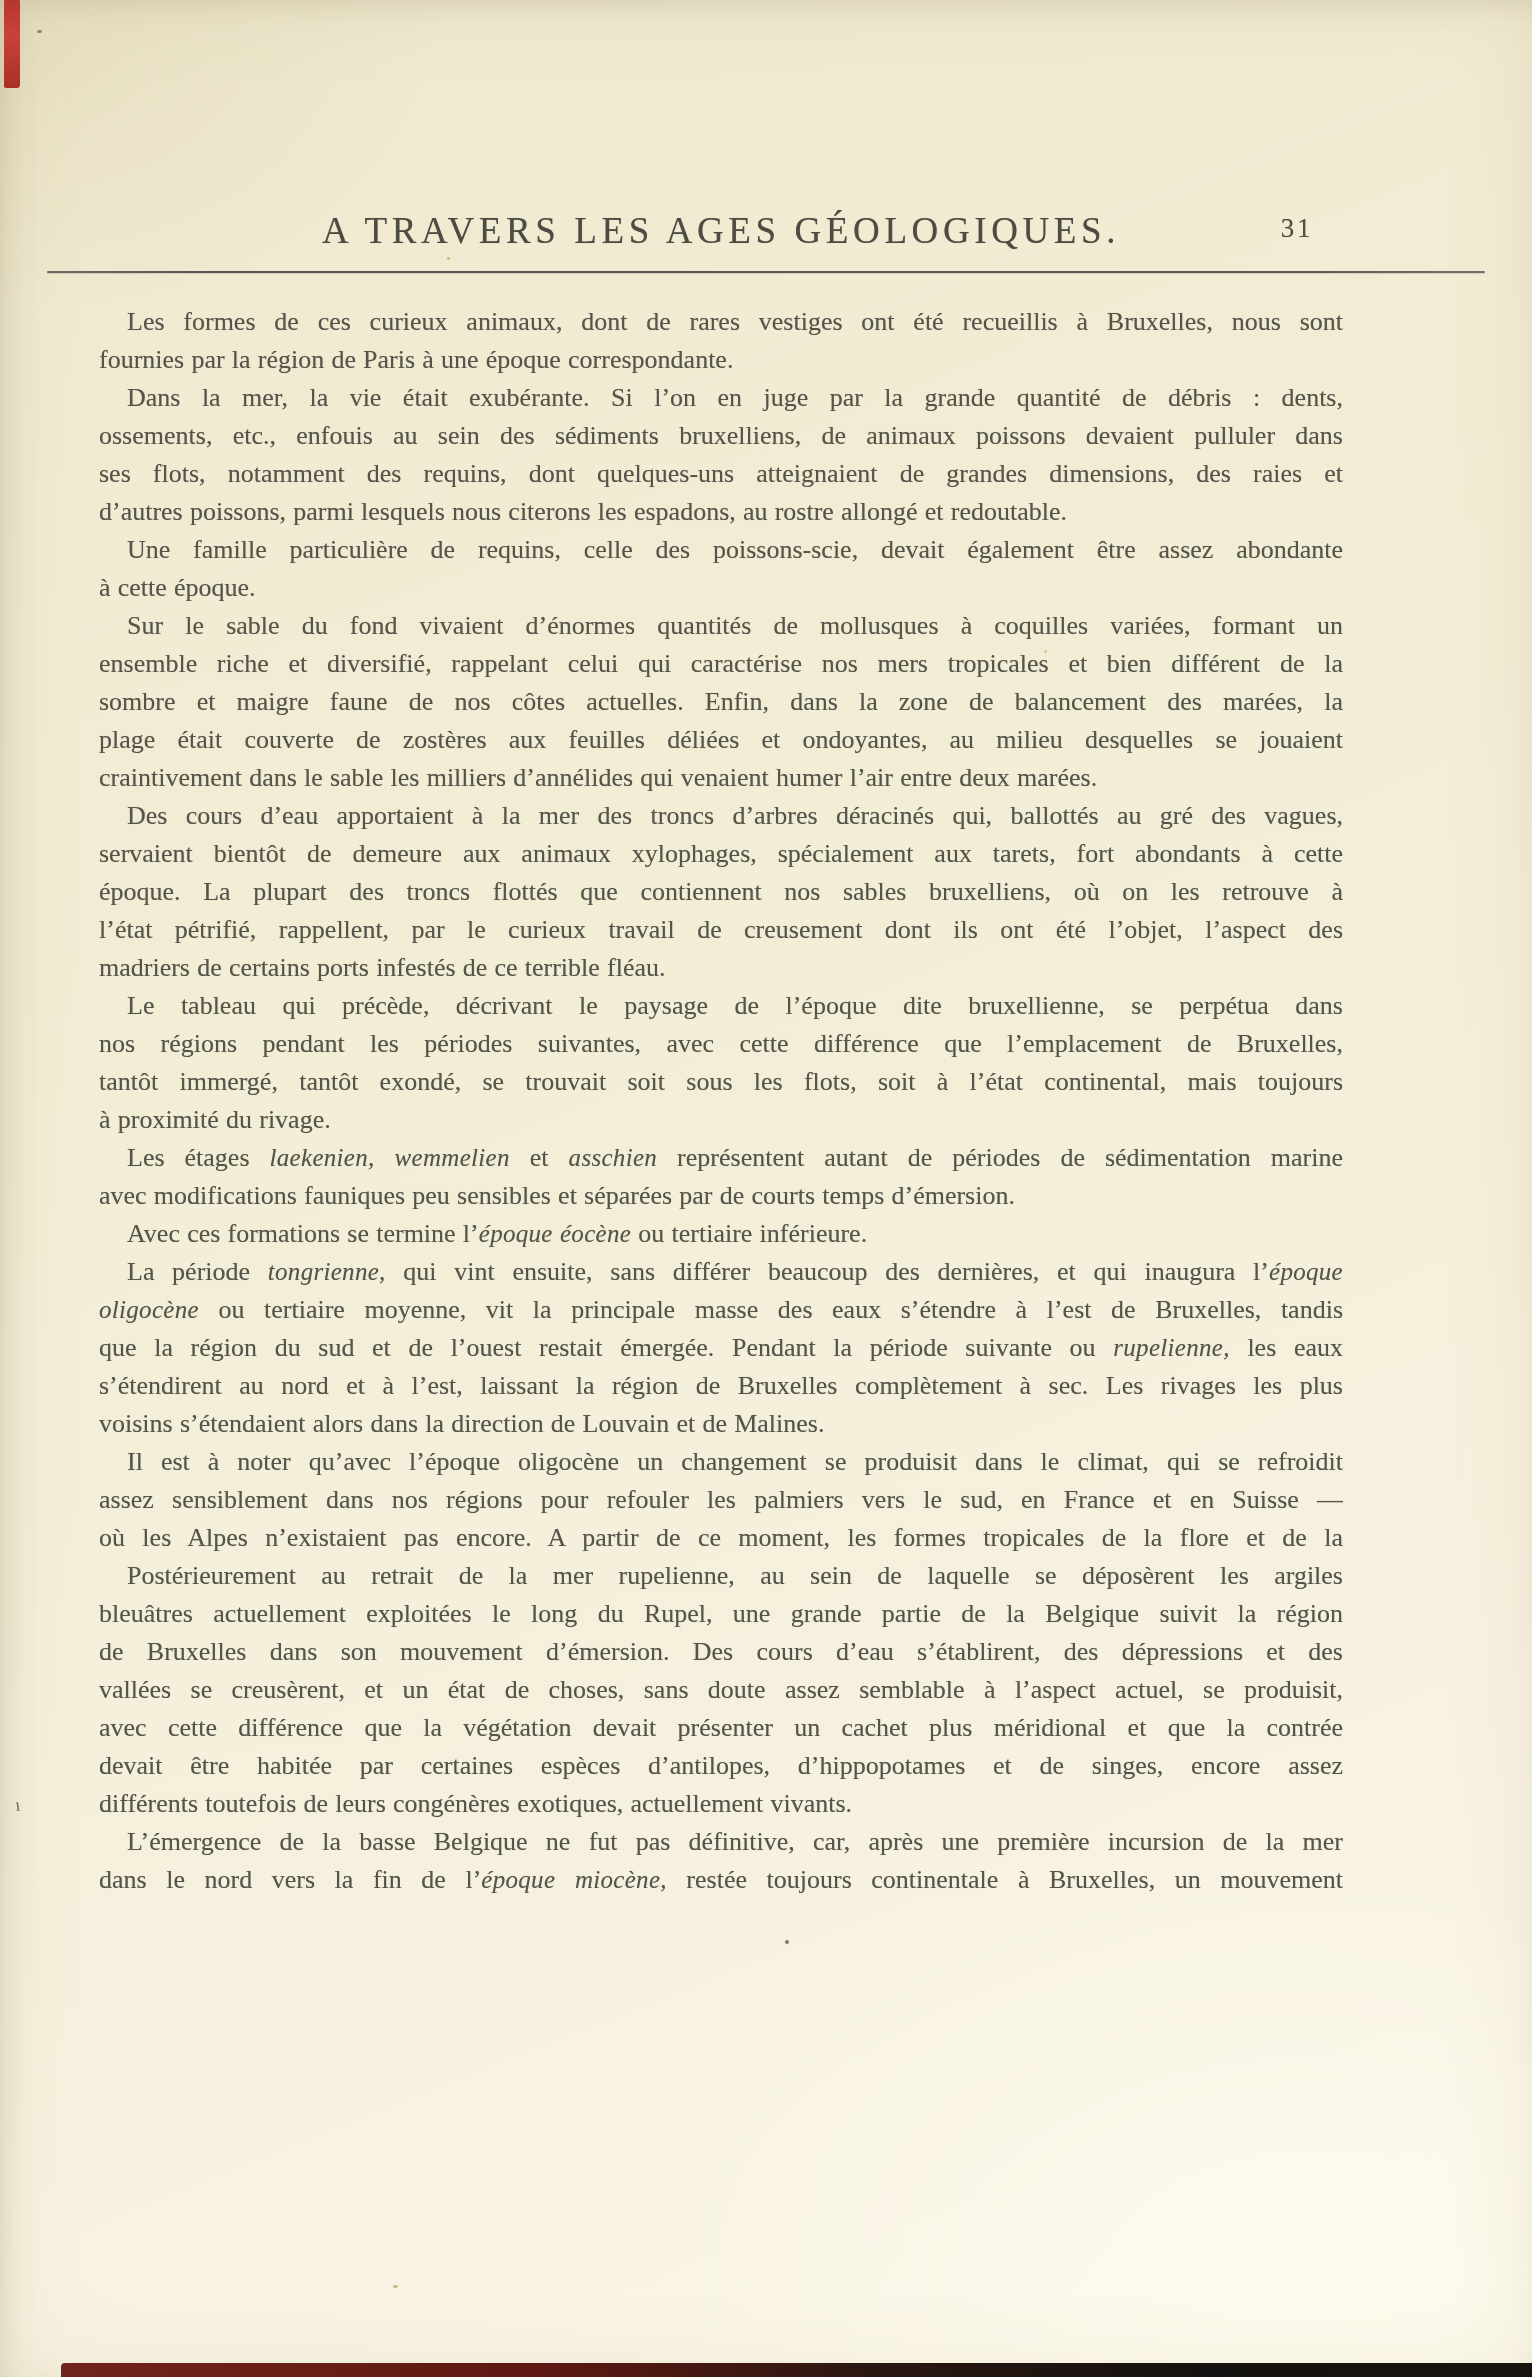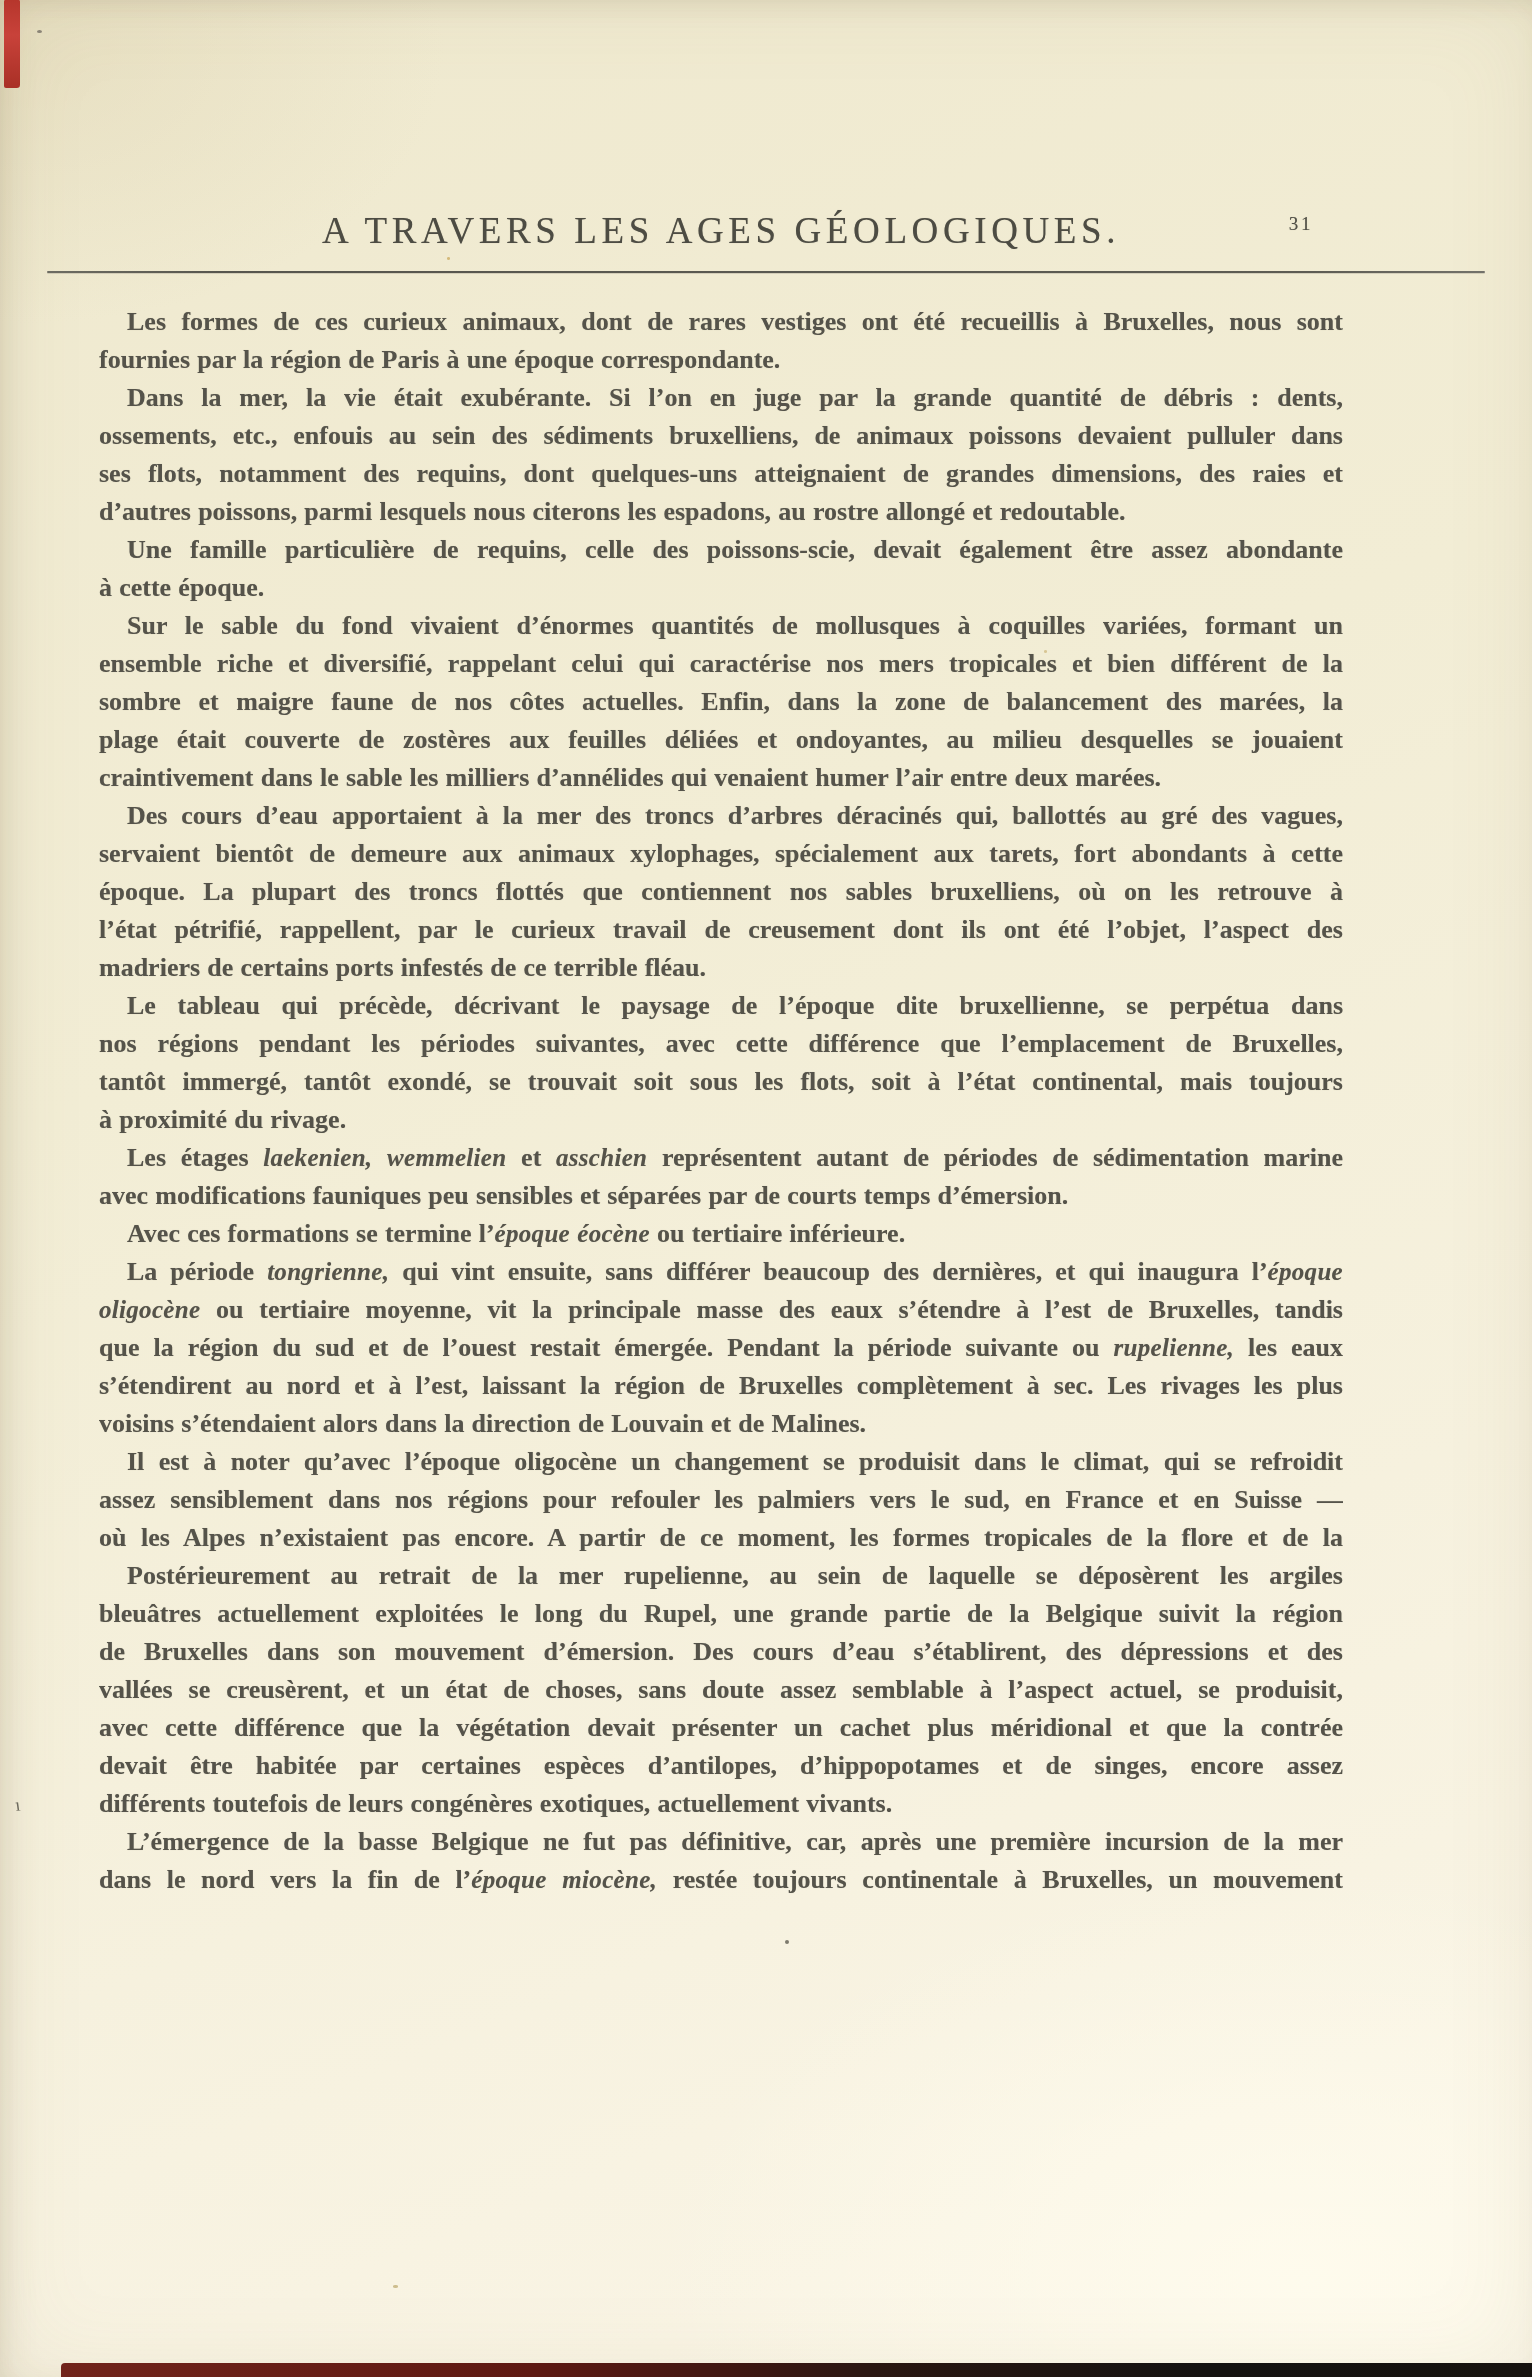--- a/index.html
+++ b/index.html
@@ -21,31 +21,31 @@
   .header-title{
     position:absolute;top:209px;left:99px;width:1244px;
     text-align:center;
     font-size:37px;letter-spacing:4.6px;
     color:#4d4c43;
     text-shadow:0 0 0.7px rgba(77,76,67,.45);
     white-space:nowrap;
   }
   .page-number{
     position:absolute;top:213px;right:219px;
-    font-size:19px;letter-spacing:2.6px;color:#504f46;
+    font-size:27px;letter-spacing:2.6px;color:#504f46;
     text-shadow:0 0 0.7px rgba(77,76,67,.4);
   }
   .rule{
     position:absolute;top:271px;left:47px;width:1438px;height:2px;
     background:linear-gradient(90deg,#6d6c62,#57564e 12%,#5d5c53 88%,#73726a);
     border-radius:1.3px;
     box-shadow:0 0.7px 0 rgba(90,88,78,.25);
   }
   .body-text{
-    position:absolute;top:303px;left:99px;width:1244px;font-weight:bold;
+    position:absolute;top:303px;left:99px;width:1244px;
   }
   .ln{
     height:38px;line-height:38px;
     font-size:26px;
     white-space:nowrap;overflow:hidden;
     text-align:justify;text-align-last:justify;
     text-shadow:0 0 0.7px rgba(85,83,74,.38);
     word-spacing:0.7px;
   }
   .ln.end{text-align-last:left;}

